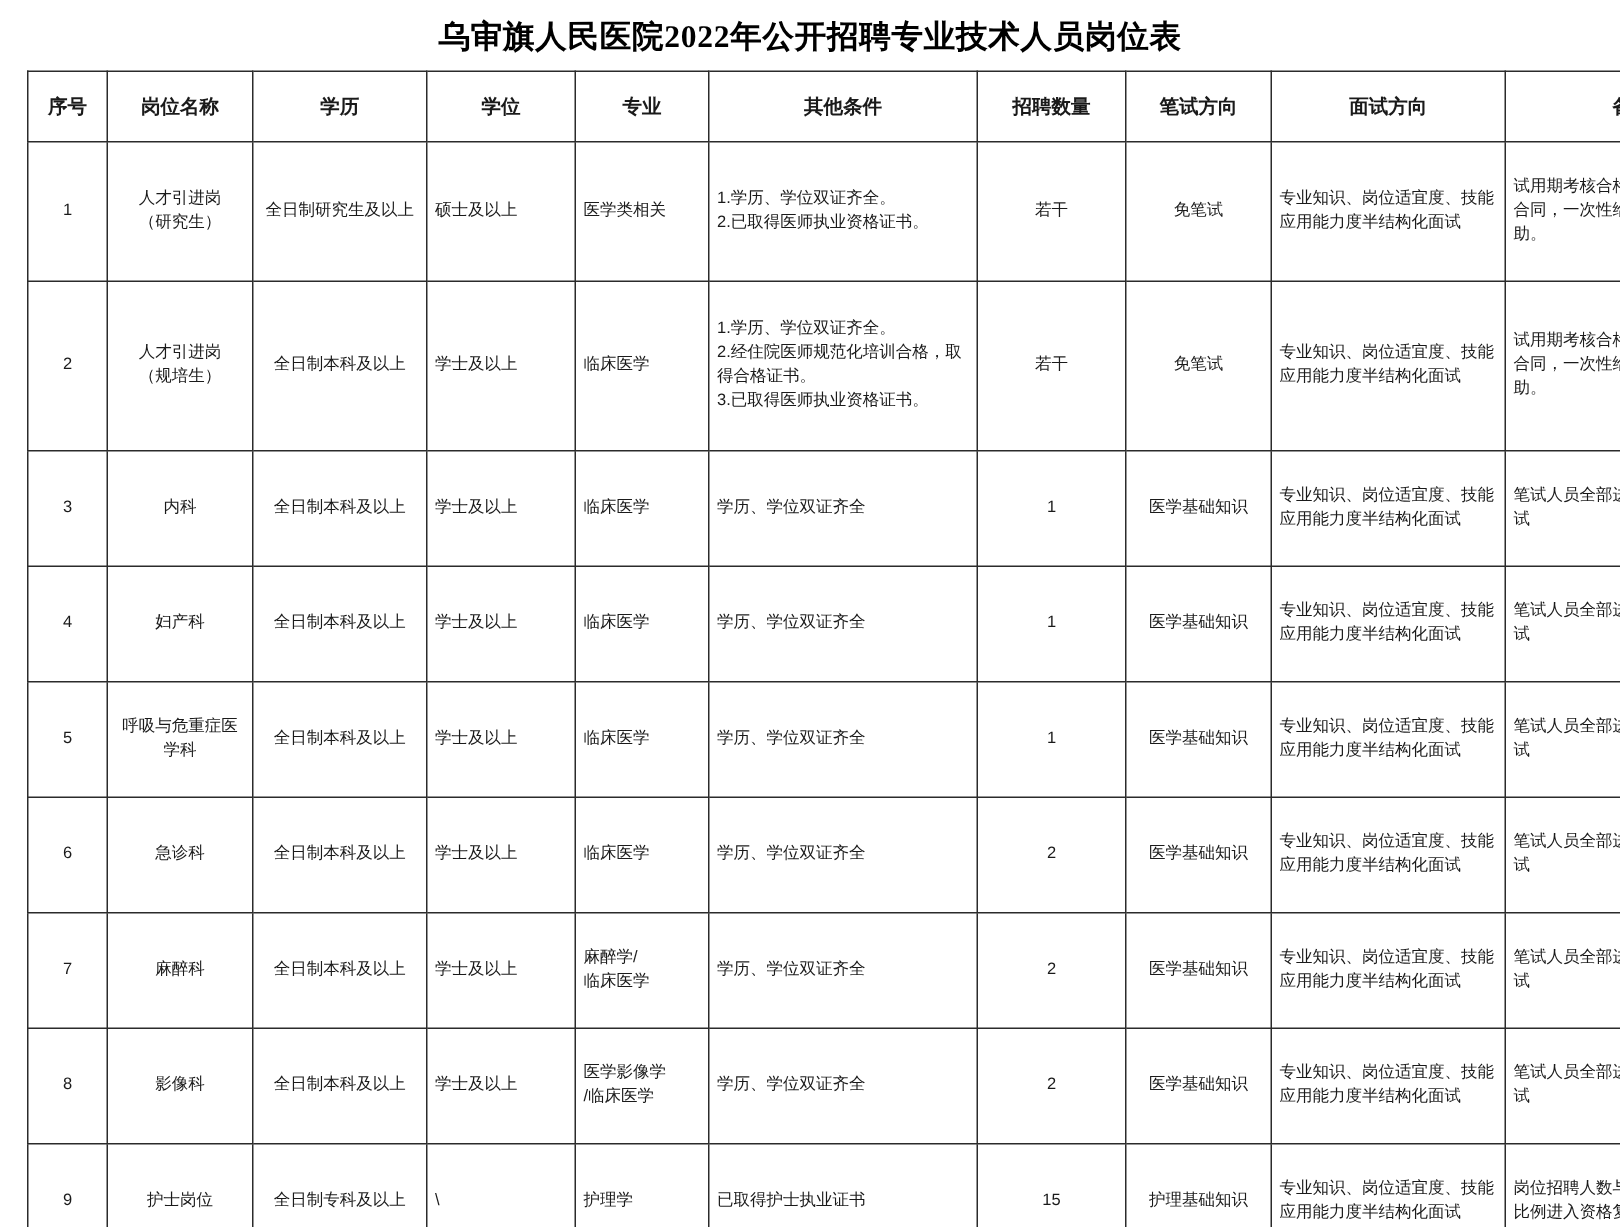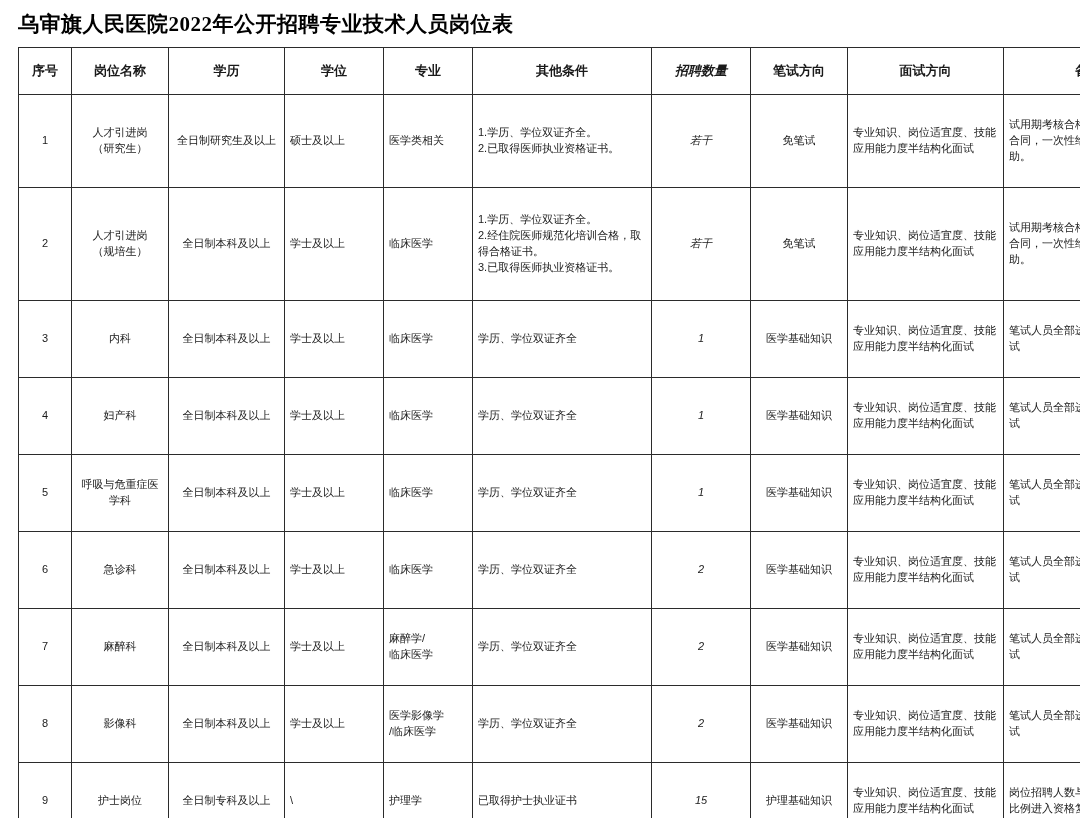--- a/index.html
+++ b/index.html
@@ -13,21 +13,21 @@
     font-family: "Liberation Sans", sans-serif;
     color: #111111;
     overflow: hidden;
   }
   .page {
     width: 1080px;
     box-sizing: border-box;
     padding: 0 18px;
   }
   .doc-title {
-    text-align: left;
+    text-align: center;
     font-family: "Liberation Serif", serif;
     font-weight: bold;
     font-size: 21px;
     letter-spacing: 0.5px;
     padding: 10px 0 9px 0;
     color: #000;
   }
   table.job-table {
     border-collapse: collapse;
     width: 1044px;
@@ -49,21 +49,21 @@
     font-size: 13px;
     height: 38px;
     font-family: "Liberation Sans", sans-serif;
   }
   .c-idx      { width: 42px;  text-align: center; }
   .c-post     { width: 86px;  text-align: center; }
   .c-edu      { width: 105px; text-align: center; margin-left: 35px; }
   .c-degree   { width: 88px;  text-align: left; }
   .c-major    { width: 78px;  text-align: left; }
   .c-other    { width: 168px; text-align: left; }
-  .c-num      { width: 88px;  text-align: center; font-style: italic; }
+  .c-num      { width: 88px;  text-align: center; }
   .c-written  { width: 86px;  text-align: center; }
   .c-inter    { width: 145px; text-align: left; }
   .c-remark   { width: 158px; text-align: left; }
 
   td.c-other, td.c-inter, td.c-remark { text-align: left; }
   td .lines > div { white-space: normal; }
   .row-tall td { height: 84px; }
   .row-xtall td { height: 104px; }
   .row-std td { height: 68px; }
 </style>

